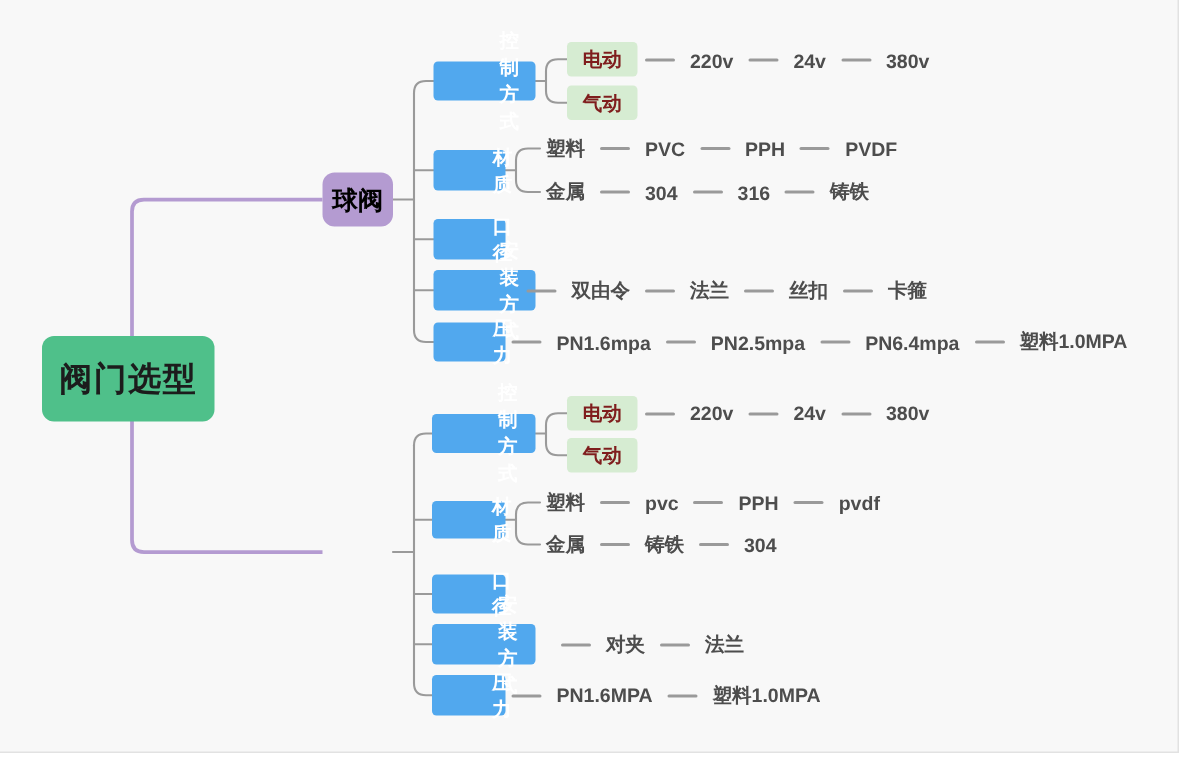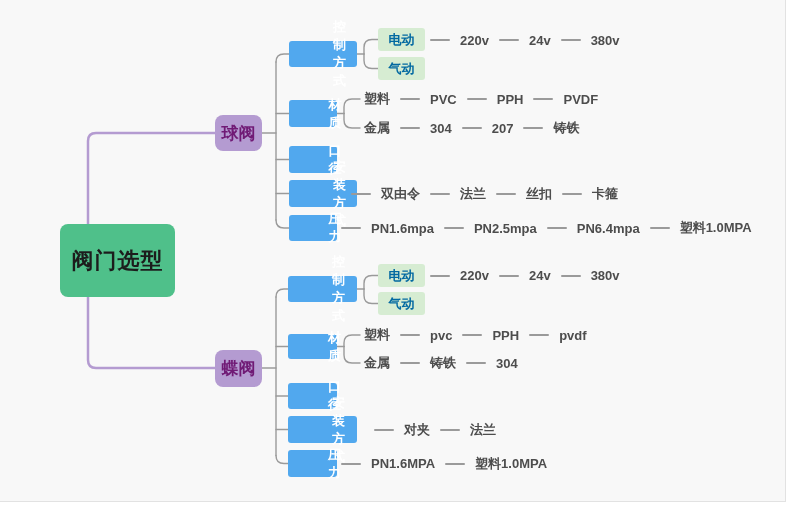--- a/index.html
+++ b/index.html
@@ -19,29 +19,29 @@
   svg .p-gray{stroke:var(--connector-gray,#9a9a9a);stroke-width:1.4;fill:none;stroke-linecap:round;}
   .node{
     position:absolute;display:flex;align-items:center;justify-content:center;
     box-sizing:border-box;font-weight:bold;cursor:pointer;
   }
   .root{
     background:var(--root-green,#4fc08a);color:#1c1c1c;
     border-radius:8px;font-size:22px;letter-spacing:1px;
   }
   .branch{
-    background:var(--branch-purple,#b49bd1);color:#701a75;
+    background:var(--branch-purple,#b49bd1);color:#000000;
     border-radius:8px;font-size:17px;
   }
   .topic{
     background:var(--topic-blue,#51a8ee);color:#ffffff;
     border-radius:3px;font-size:13px;padding-left:44px;
   }
   .leafbox{
-    background:var(--leaf-green-bg,#d6ecd2);color:#0369a1;
+    background:var(--leaf-green-bg,#d6ecd2);color:#7f1d1d;
     border-radius:3px;font-size:13px;
   }
   .chain-row{
     position:absolute;display:flex;align-items:center;gap:10px;height:18px;
   }
   .chain-item{
     font-size:13px;font-weight:bold;color:var(--text-dark,#4d4d4d);
     white-space:nowrap;cursor:pointer;
   }
   .dash{
@@ -87,21 +87,21 @@
       <path class="p-gray" d="M 276 429.5 H 288"></path>
       <path class="p-gray" d="M 357 289 H 364"></path>
       <path class="p-gray" d="M 364 289 V 283.5 Q 364 275.5 372 275.5 H 378"></path>
       <path class="p-gray" d="M 364 289 V 295.5 Q 364 303.5 372 303.5 H 378"></path>
       <path class="p-gray" d="M 337 346.5 H 344"></path>
       <path class="p-gray" d="M 344 346.5 V 343 Q 344 335 352 335 H 360"></path>
       <path class="p-gray" d="M 344 346.5 V 355 Q 344 363 352 363 H 360"></path>
     </g>
   </svg>
 
-  <div class="node root" style="left:28px;top:224px;width:115px;height:73px;margin-left:32px;">阀门选型</div>
+  <div class="node root" style="left:28px;top:224px;width:115px;height:57px;">阀门选型</div>
 
   <div class="node branch" style="left:215px;top:115px;width:47px;height:36px;">球阀</div>
 
   <div class="node topic" style="left:289px;top:41px;width:68px;height:26px;">控制方式</div>
   <div class="node topic" style="left:289px;top:100px;width:48px;height:27px;">材质</div>
   <div class="node topic" style="left:289px;top:146px;width:48px;height:27px;">口径</div>
   <div class="node topic" style="left:289px;top:180px;width:68px;height:27px;">安装方式</div>
   <div class="node topic" style="left:289px;top:215px;width:48px;height:26px;">压力</div>
 
   <div class="node leafbox" style="left:378px;top:28px;width:47px;height:23px;">电动</div>
@@ -124,21 +124,21 @@
     <span class="chain-item">PPH</span>
     <div class="dash"></div>
     <span class="chain-item">PVDF</span>
   </div>
 
   <div class="chain-row" style="left:364px;top:119px;">
     <span class="chain-item">金属</span>
     <div class="dash"></div>
     <span class="chain-item">304</span>
     <div class="dash"></div>
-    <span class="chain-item">207</span>
+    <span class="chain-item">316</span>
     <div class="dash"></div>
     <span class="chain-item">铸铁</span>
   </div>
 
   <div class="chain-row" style="left:351px;top:184.5px;">
     <div class="dash"></div>
     <span class="chain-item">双由令</span>
     <div class="dash"></div>
     <span class="chain-item">法兰</span>
     <div class="dash"></div>
@@ -151,21 +151,20 @@
     <div class="dash"></div>
     <span class="chain-item">PN1.6mpa</span>
     <div class="dash"></div>
     <span class="chain-item">PN2.5mpa</span>
     <div class="dash"></div>
     <span class="chain-item">PN6.4mpa</span>
     <div class="dash"></div>
     <span class="chain-item">塑料1.0MPA</span>
   </div>
 
-  <div class="node branch" style="left:215px;top:350px;width:47px;height:37px;">蝶阀</div>
 
   <div class="node topic" style="left:288px;top:276px;width:69px;height:26px;">控制方式</div>
   <div class="node topic" style="left:288px;top:334px;width:49px;height:25px;">材质</div>
   <div class="node topic" style="left:288px;top:383px;width:49px;height:26px;">口径</div>
   <div class="node topic" style="left:288px;top:416px;width:69px;height:27px;">安装方式</div>
   <div class="node topic" style="left:288px;top:450px;width:49px;height:27px;">压力</div>
 
   <div class="node leafbox" style="left:378px;top:264px;width:47px;height:23px;">电动</div>
   <div class="node leafbox" style="left:378px;top:292px;width:47px;height:23px;">气动</div>
 

